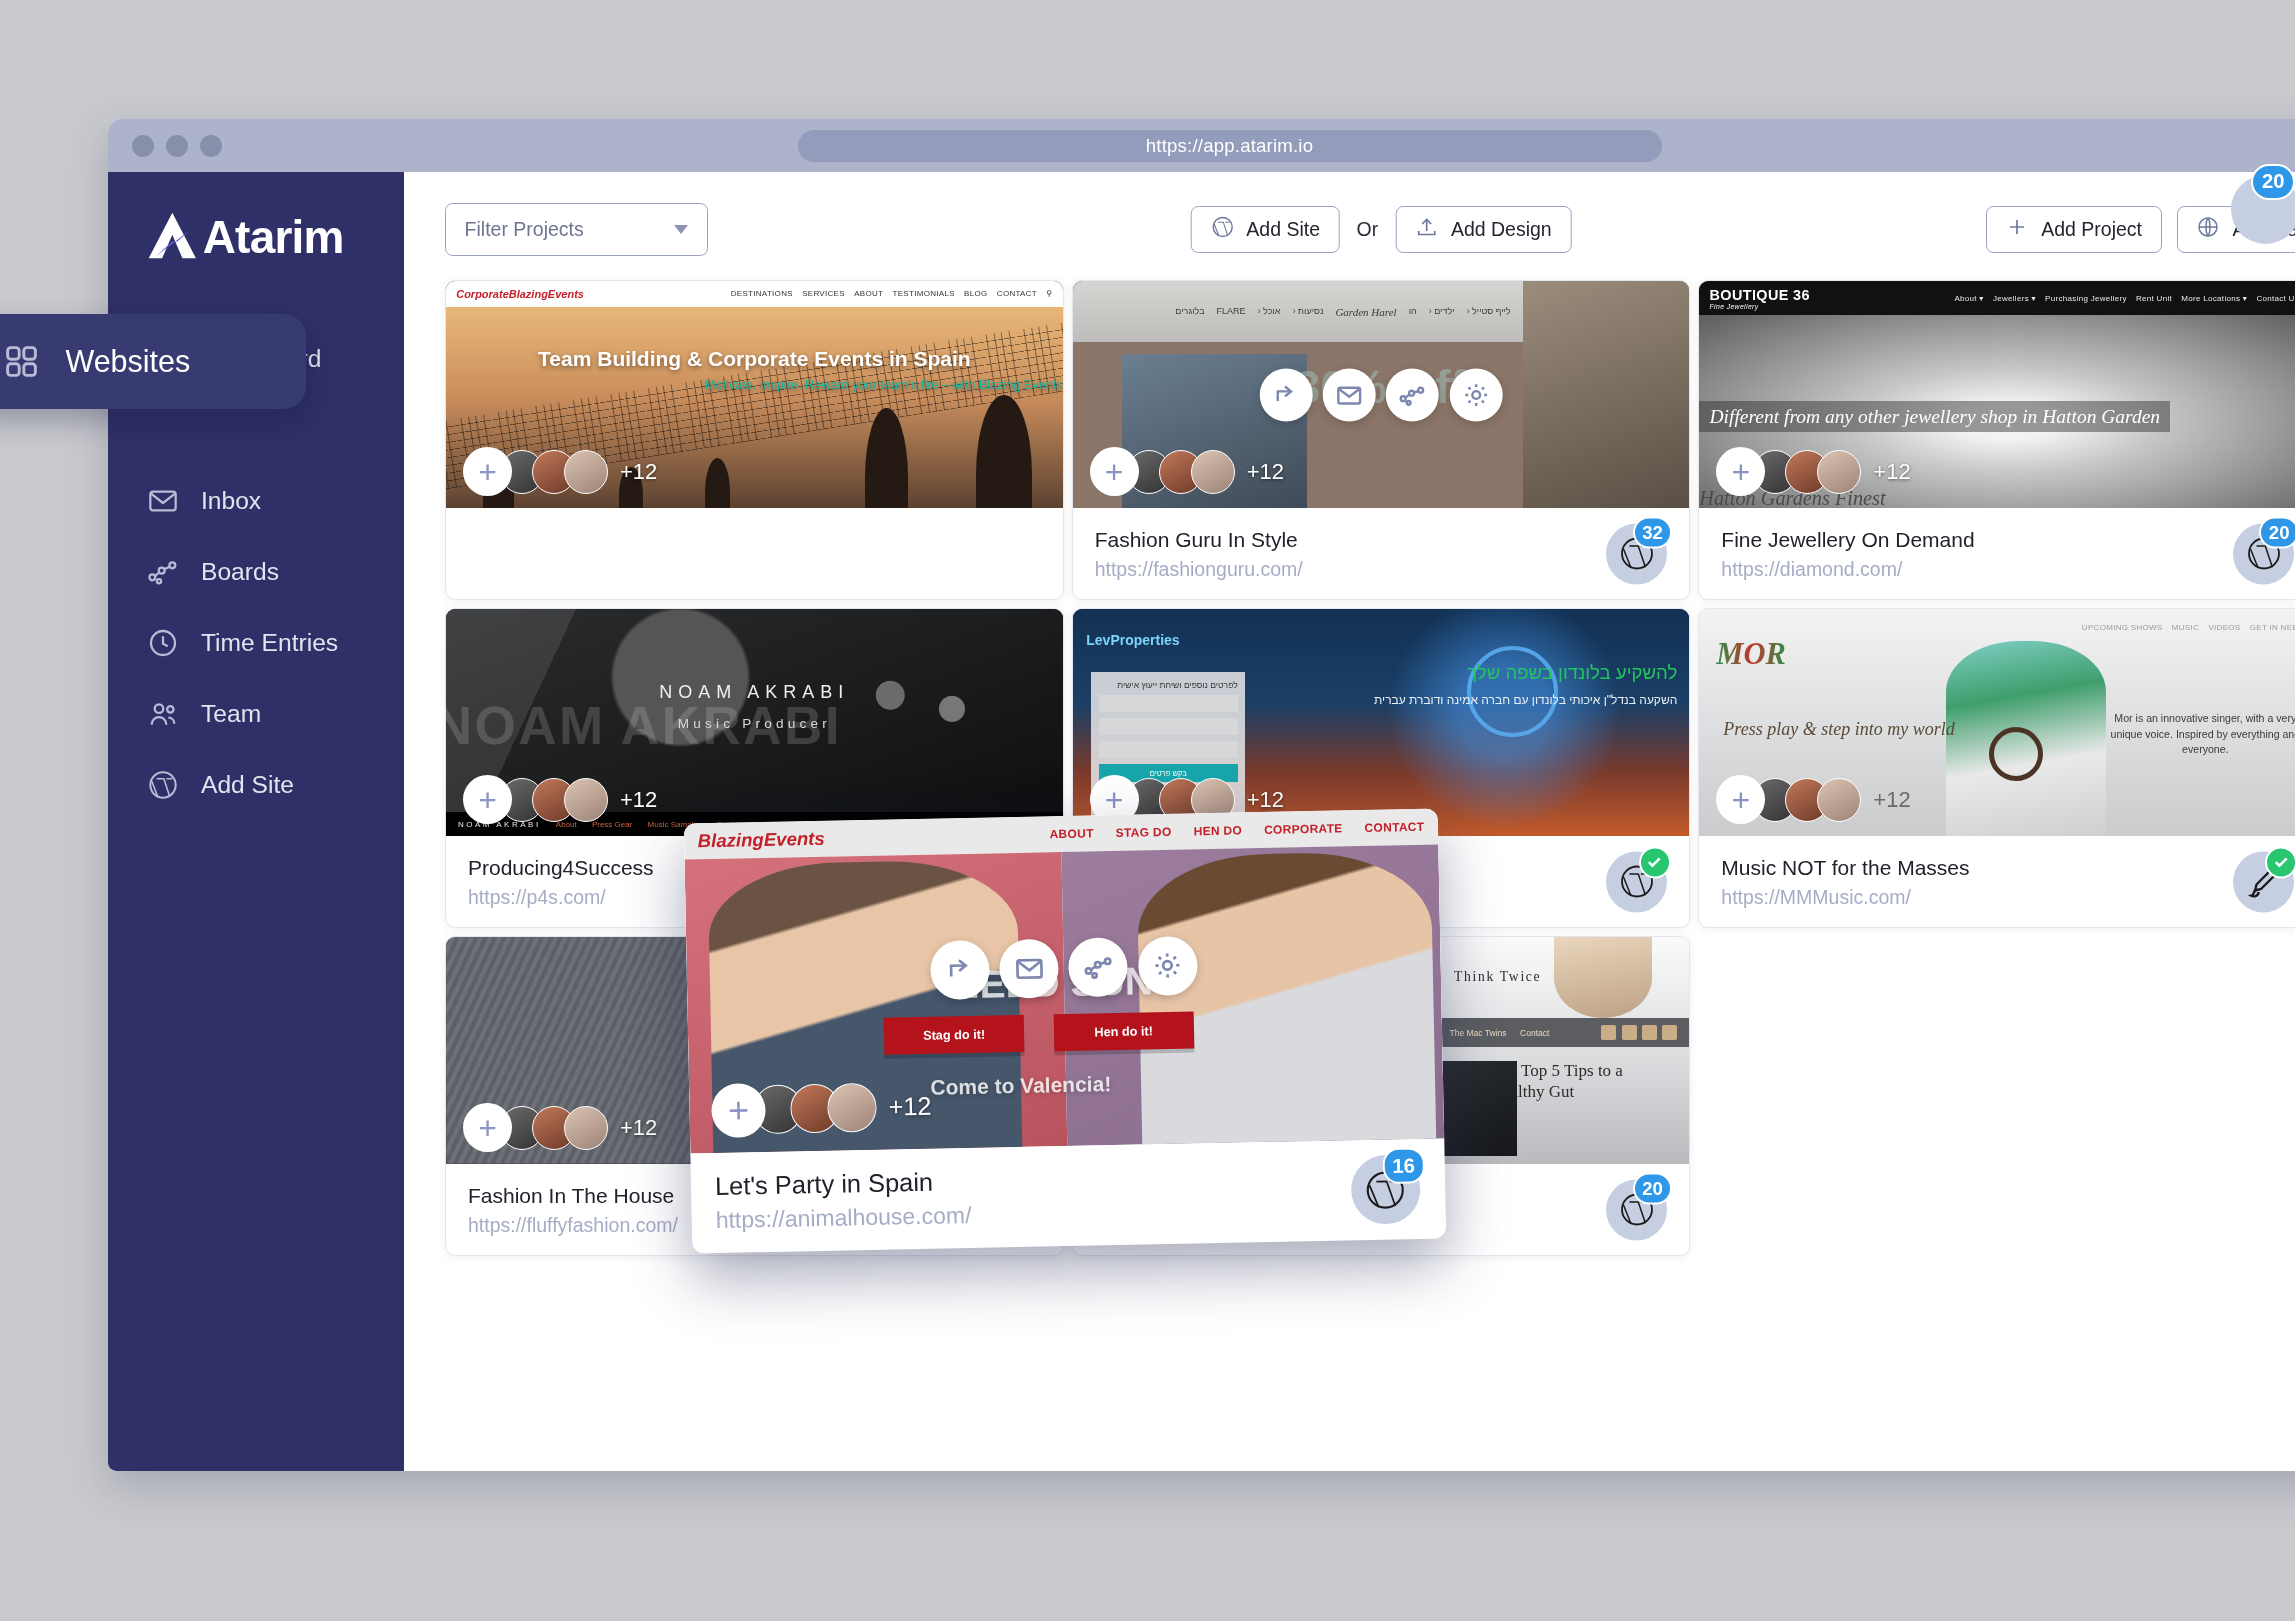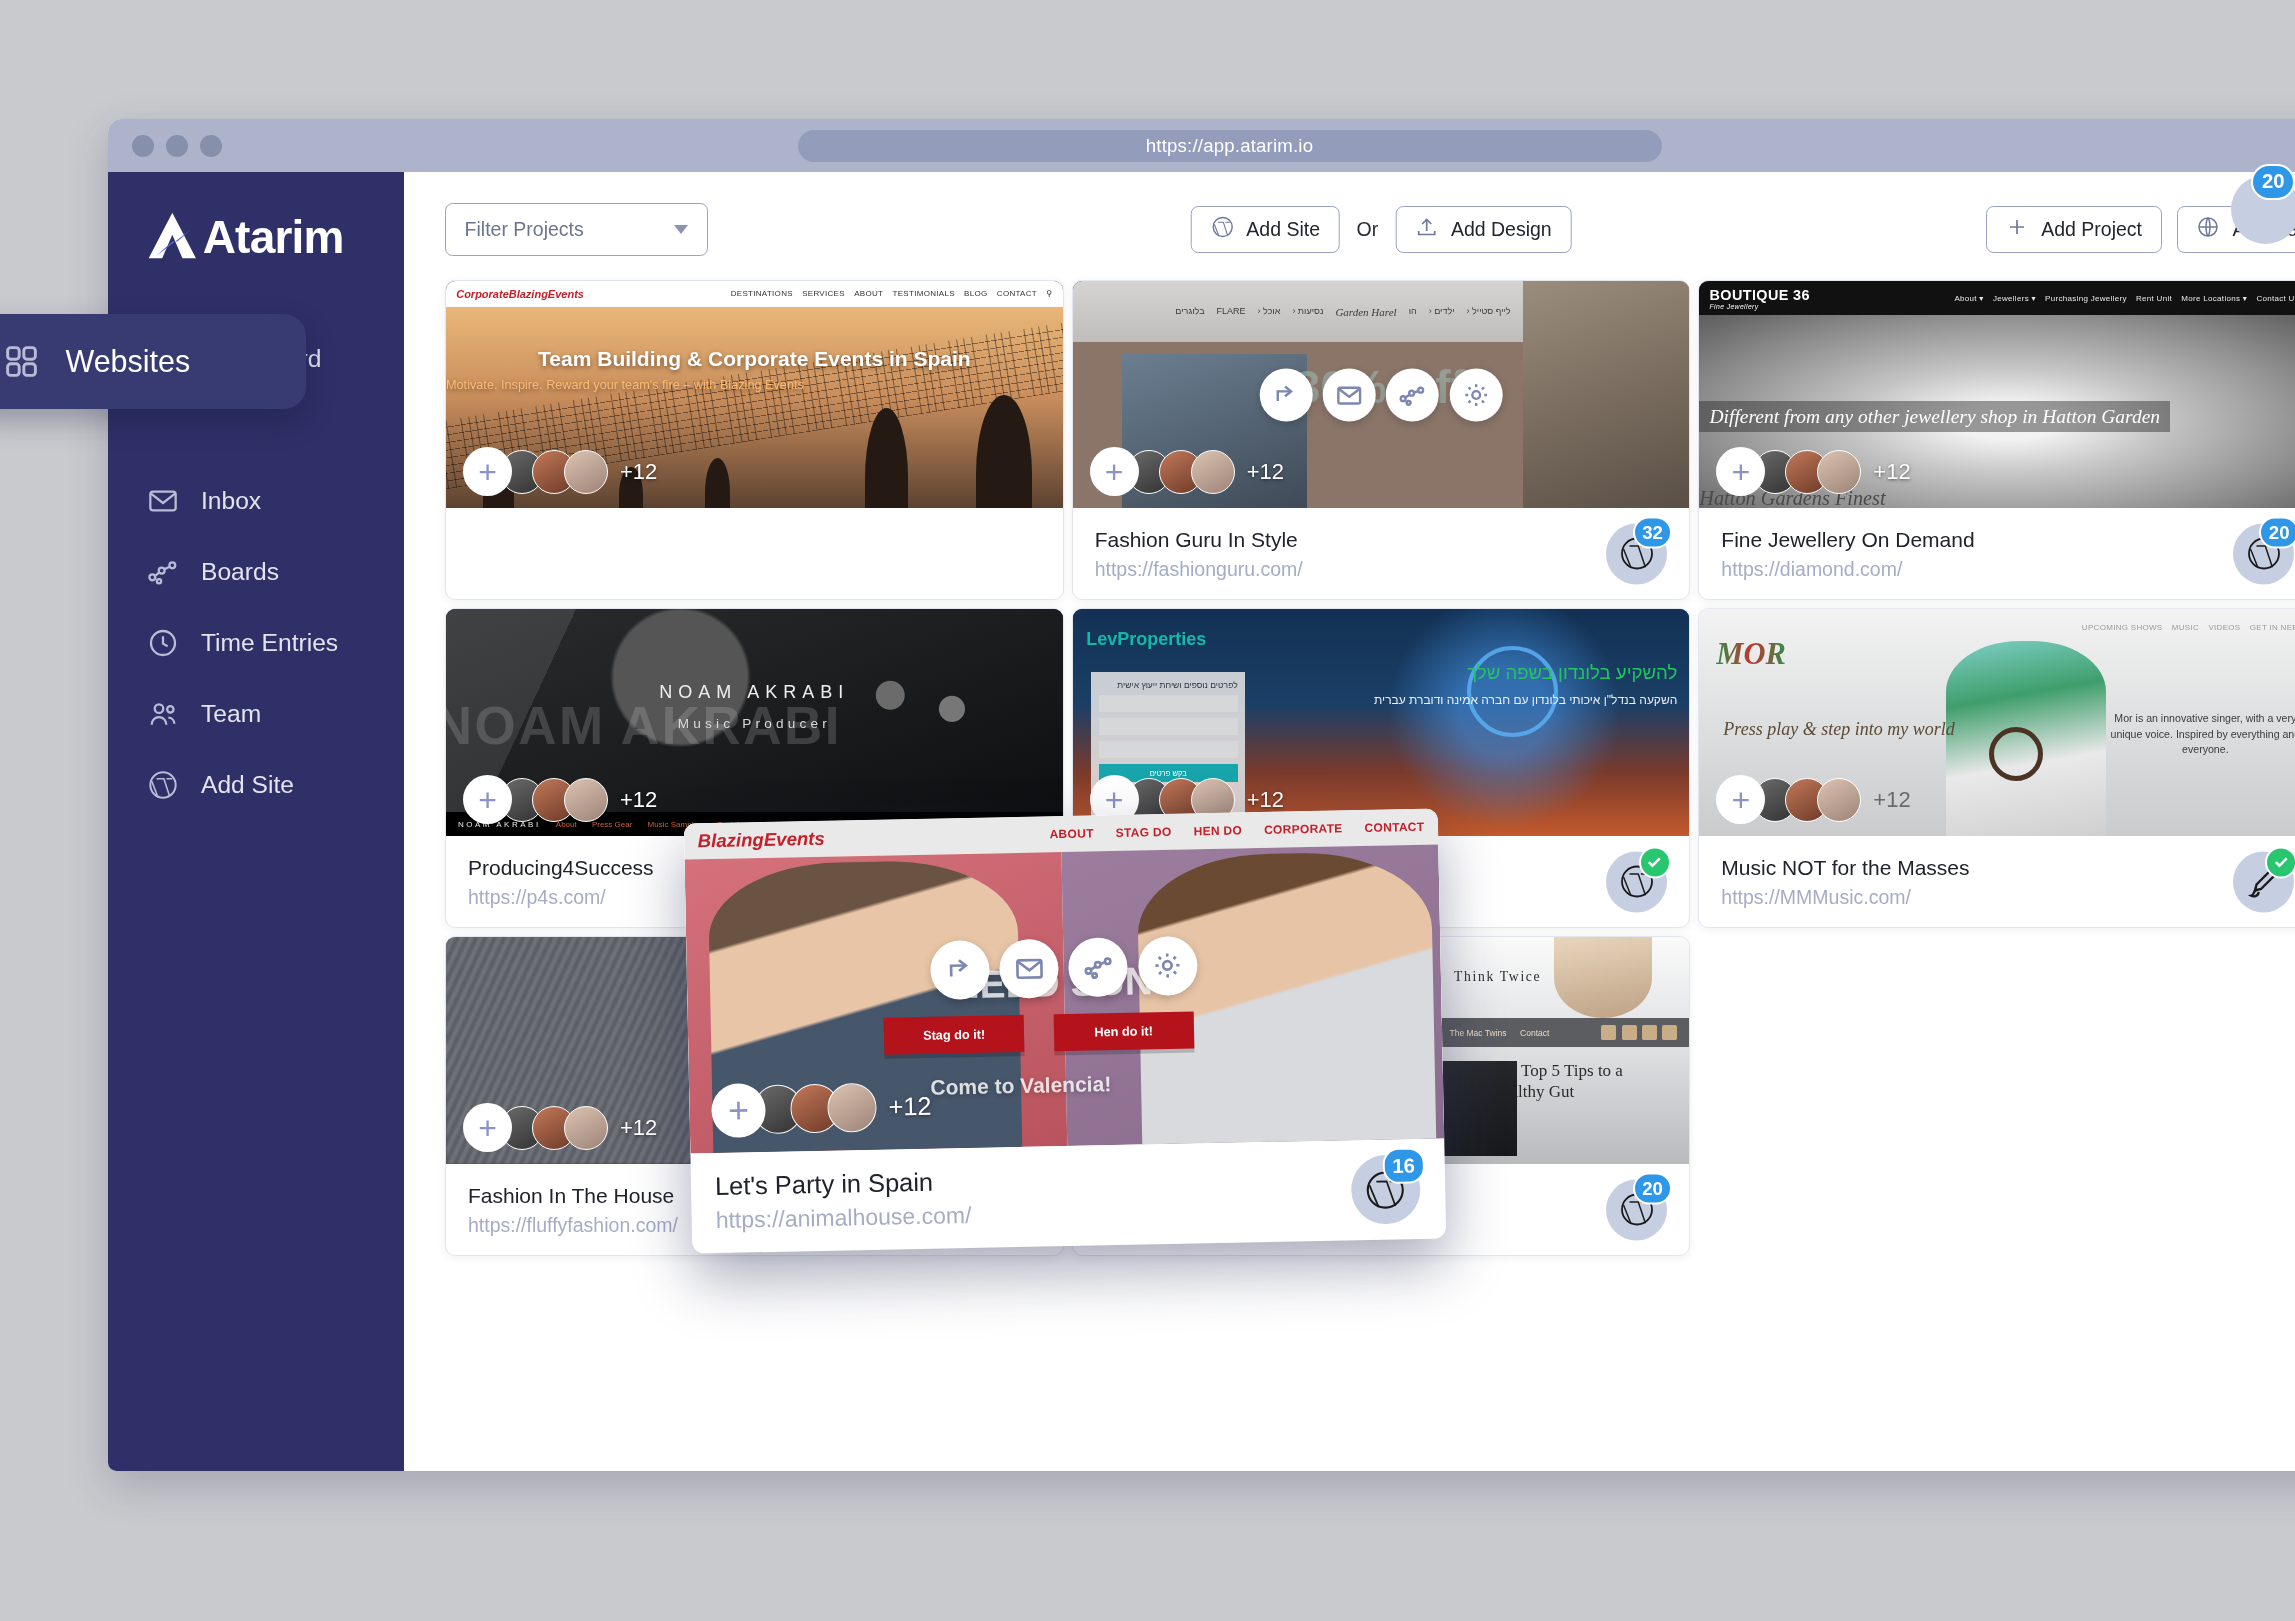--- a/index.html
+++ b/index.html
@@ -184,22 +184,22 @@
     background:
       repeating-linear-gradient(90deg, rgba(0,0,0,.42) 0 0.8px, transparent 0.8px 7.6px),
       repeating-linear-gradient(0deg, rgba(0,0,0,.42) 0 0.8px, transparent 0.8px 7.6px);
     transform: rotate(-9deg);
   }
   #thumb-corporate .headline {
     position: absolute; top: 66px; left: 0; right: 0; text-align: center;
     color: #fff; font-size: 21px; font-weight: 700; text-shadow: 0 1.7px 5.1px rgba(0,0,0,.45);
   }
   #thumb-corporate .subline {
-    position: absolute; top: 97px; left: 0; right: 0; text-align: left;
-    color: #fdba74; font-size: 12.7px; text-shadow: 0 1.7px 5.1px rgba(0,0,0,.45);
+    position: absolute; top: 97px; left: 0; right: 0; text-align: right;
+    color: #14b8a6; font-size: 12.7px; text-shadow: 0 1.7px 5.1px rgba(0,0,0,.45);
   }
   .silhouette { position: absolute; bottom: 0; background: #241a13; border-radius: 50% 50% 0 0 / 70% 70% 0 0; }
 
   
   #thumb-fashion .topbar {
     height: 61px; background: linear-gradient(180deg,#d6d4d1,#bfbdbb);
     display: flex; align-items: center; justify-content: center; position: relative;
   }
   #thumb-fashion .heb-nav { display: flex; gap: 12px; font-size: 9px; color: #3b3b3b; direction: rtl; }
   #thumb-fashion .body { position: absolute; inset: 61px 0 0 0; background: #8a7568; }
@@ -259,21 +259,21 @@
     position: absolute; inset: 0;
     background:
       radial-gradient(circle at 70% 45%, rgba(70,150,235,.55) 0 10%, transparent 26%),
       linear-gradient(180deg,#123154 0%,#1b3f66 42%,#7a3a2c 72%,#c35a2c 100%);
   }
   #thumb-lev .wheel {
     position: absolute; left: 64%; top: 16%; width: 91px; height: 91px;
     border: 4.2px solid rgba(90,175,245,.85); border-radius: 50%;
   }
   #thumb-lev .logo { position: absolute; left: 13.6px; top: 10.2px; color: #19b3b6; font-size: 29px; font-weight: 700; font-style: italic; }
-  #thumb-lev .logo span { color: #14b8a6; font-size: 18px; font-style: normal; }
+  #thumb-lev .logo span { color: #7dd3fc; font-size: 14px; font-style: normal; }
   #thumb-lev .heb1 { position: absolute; right: 12px; top: 53px; color: #22c55e; font-size: 18.6px; font-weight: 400; direction: rtl; margin-left: 20px; }
   #thumb-lev .heb2 { position: absolute; right: 12px; top: 81px; color: #eaeff5; font-size: 12px; direction: rtl; line-height: 1.7; width: 56%; text-align: right; }
   #thumb-lev .form {
     position: absolute; left: 18.6px; top: 63px; width: 154px; height: 144px;
     background: rgba(225,227,229,.88); padding: 7.6px;
   }
   #thumb-lev .form .fl { height: 17px; background: #d5d7d9; margin-bottom: 6px; }
   #thumb-lev .form .fb { height: 18.6px; background: #17a5ab; }
 
   

